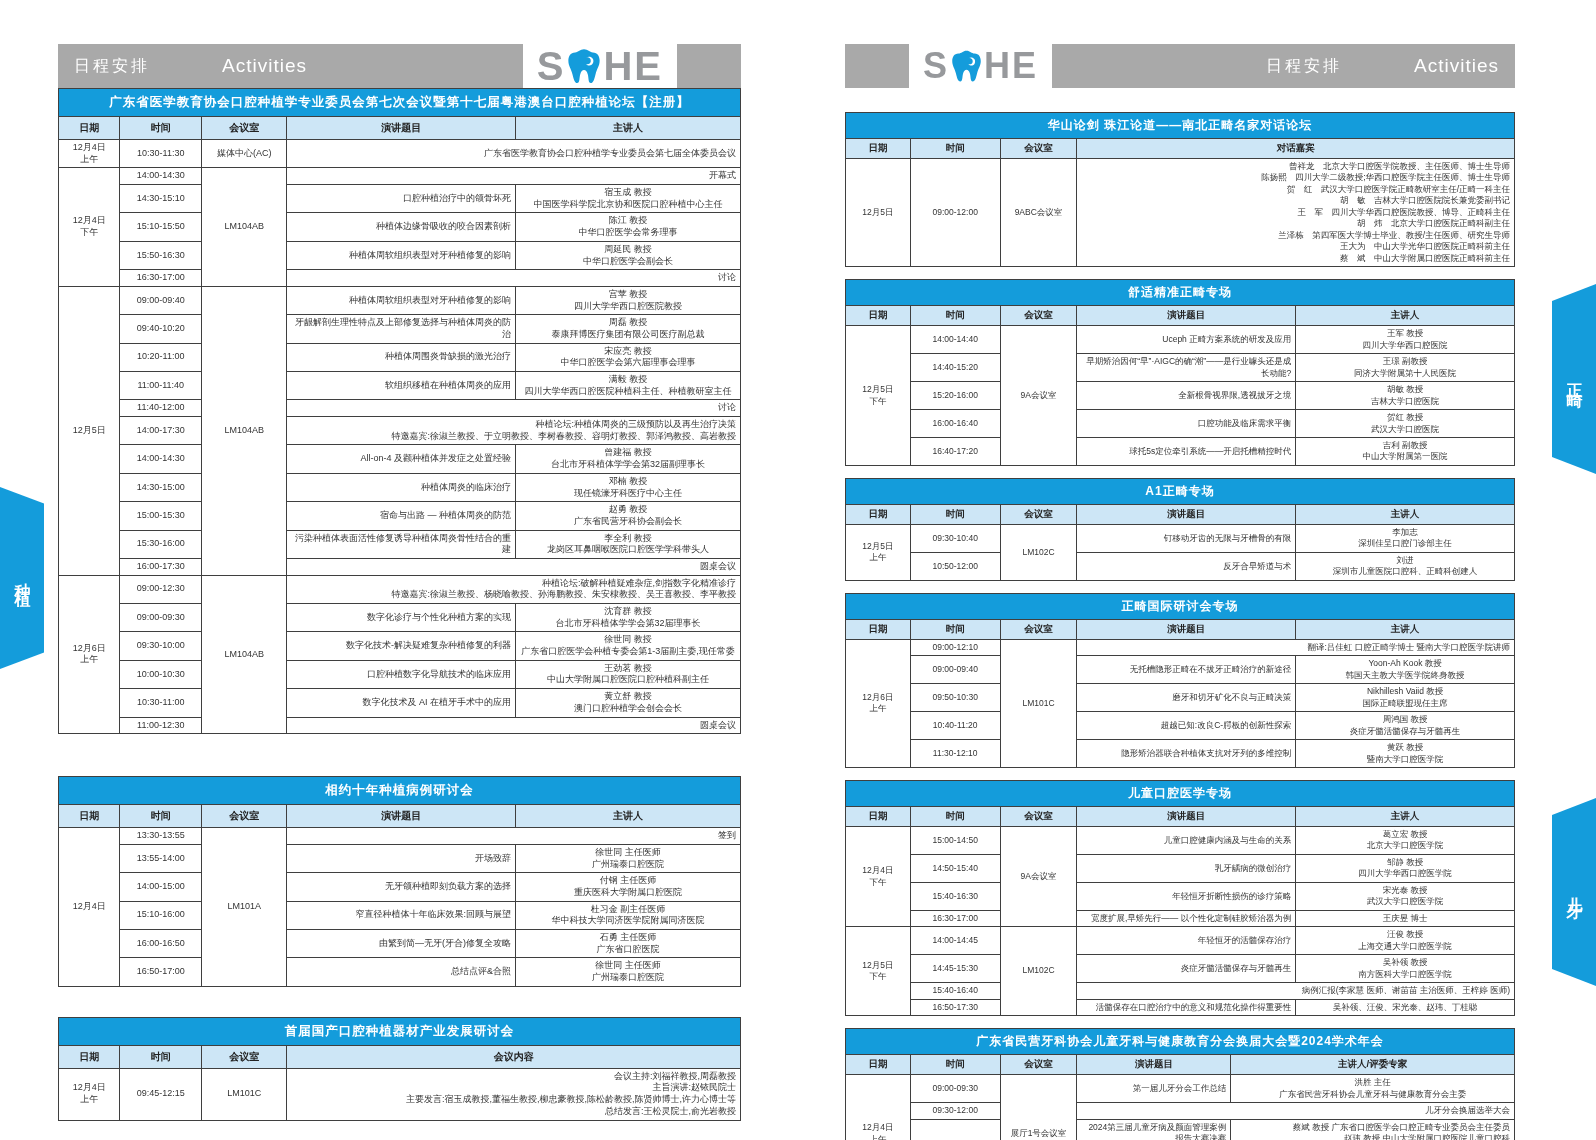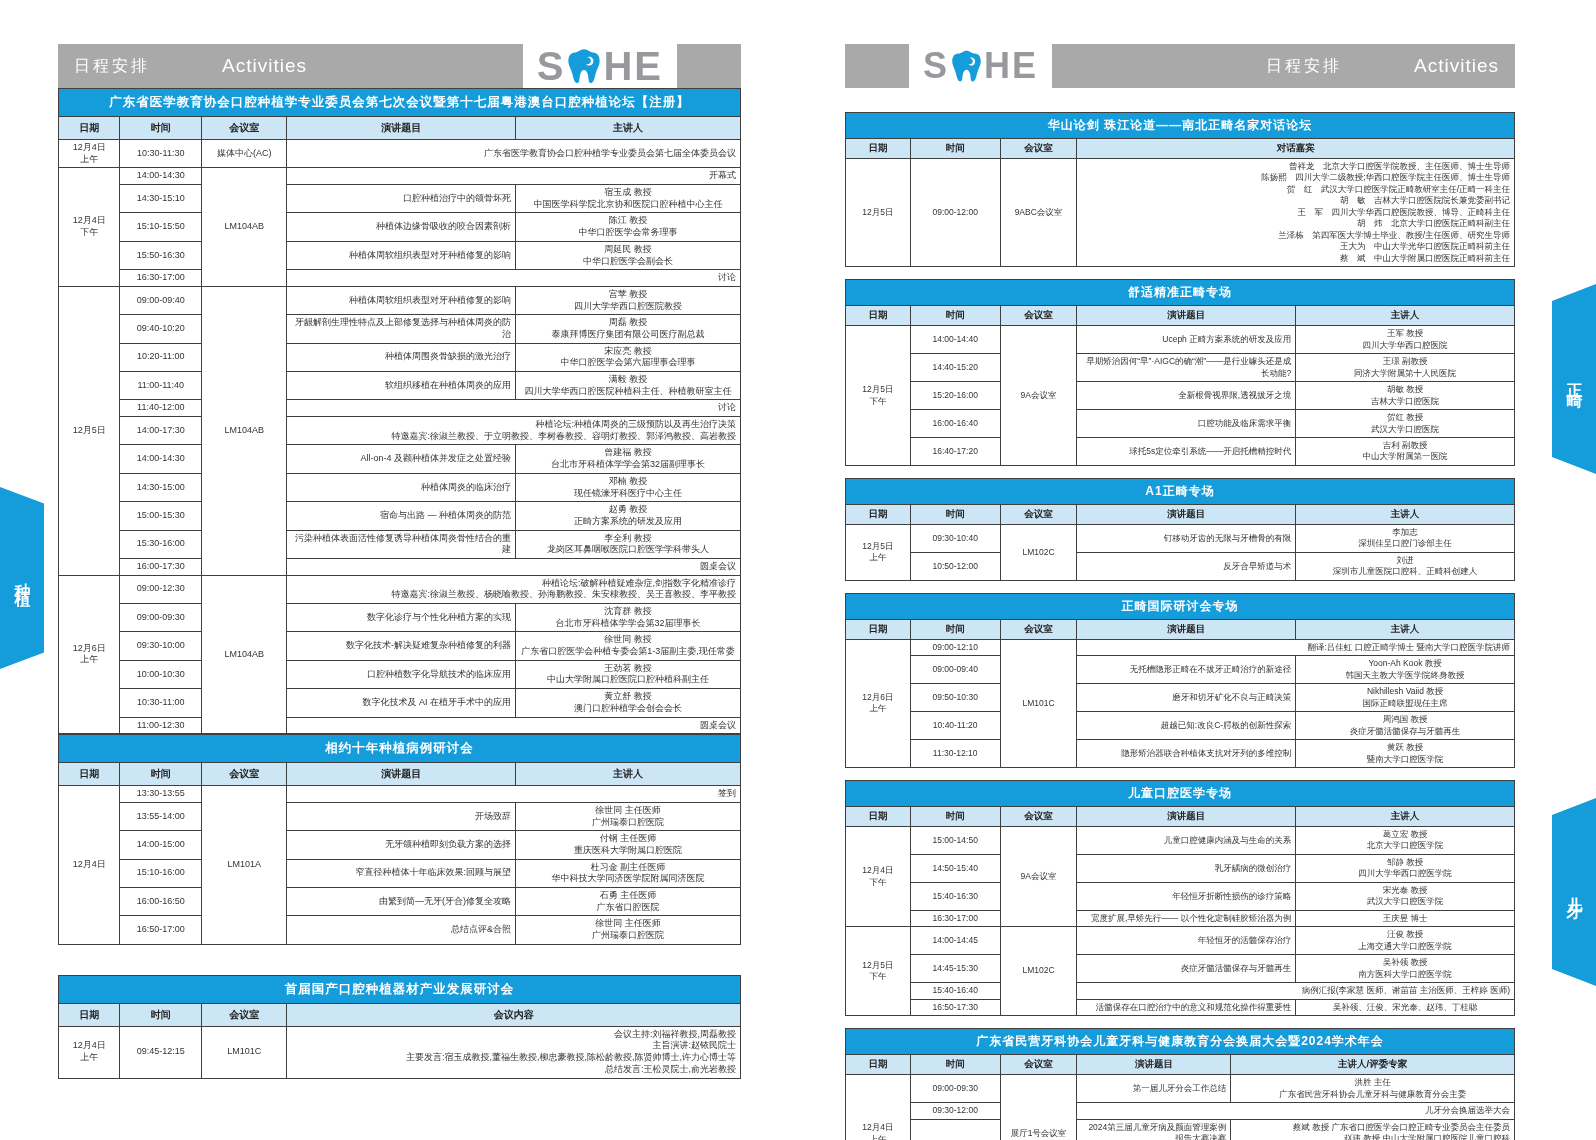--- a/index.html
+++ b/index.html
@@ -37,21 +37,21 @@
   table{width:100%;border-collapse:collapse;table-layout:fixed;}
   th,td{border:1px solid #3f3f3f;text-align:center;vertical-align:middle;
         padding:2px 4px;white-space:pre-line;word-break:break-word;}
   th{background:#cde6f6;color:#222;font-weight:bold;font-size:10px;padding:4px 2px;}
   .page-right th{font-size:9.5px;padding:3px 2px;}
   .page-left  td{font-size:9px;line-height:1.3;}
   .page-right td{font-size:8.5px;line-height:1.35;}
   td.al{text-align:right;}
 
   .page-left  .tbl-t1{}
-  .page-left  .tbl-t2{}
+  .page-left  .tbl-t2{margin-top:42px;}
   .page-left  .tbl-t3{margin-top:30px;}
   .page-right .tbl-r1{margin-top:24px;}
   .page-right .tbl-r2,.page-right .tbl-r3,.page-right .tbl-r4,
   .page-right .tbl-r5,.page-right .tbl-r6{margin-top:12px;}
 
   
   .side-tab{
     position:absolute;background:#149cdb;color:#fff;
     display:flex;align-items:center;justify-content:center;
     writing-mode:vertical-rl;text-orientation:upright;
@@ -184,21 +184,21 @@
           <tr>
             <td>14:30-15:00</td>
             <td class="al">种植体周炎的临床治疗</td>
             <td>邓楠 教授
 现任镜濠牙科医疗中心主任</td>
           </tr>
           <tr>
             <td>15:00-15:30</td>
             <td class="al">宿命与出路 — 种植体周炎的防范</td>
             <td>赵勇 教授
-正畸方案系统的研发及应用</td>
+广东省民营牙科协会副会长</td>
           </tr>
           <tr>
             <td>15:30-16:00</td>
             <td class="al">污染种植体表面活性修复诱导种植体周炎骨性结合的重建</td>
             <td>李全利 教授
 龙岗区耳鼻咽喉医院口腔医学学科带头人</td>
           </tr>
           <tr>
             <td>16:00-17:30</td>
             <td colspan="2" class="al">圆桌会议</td>

